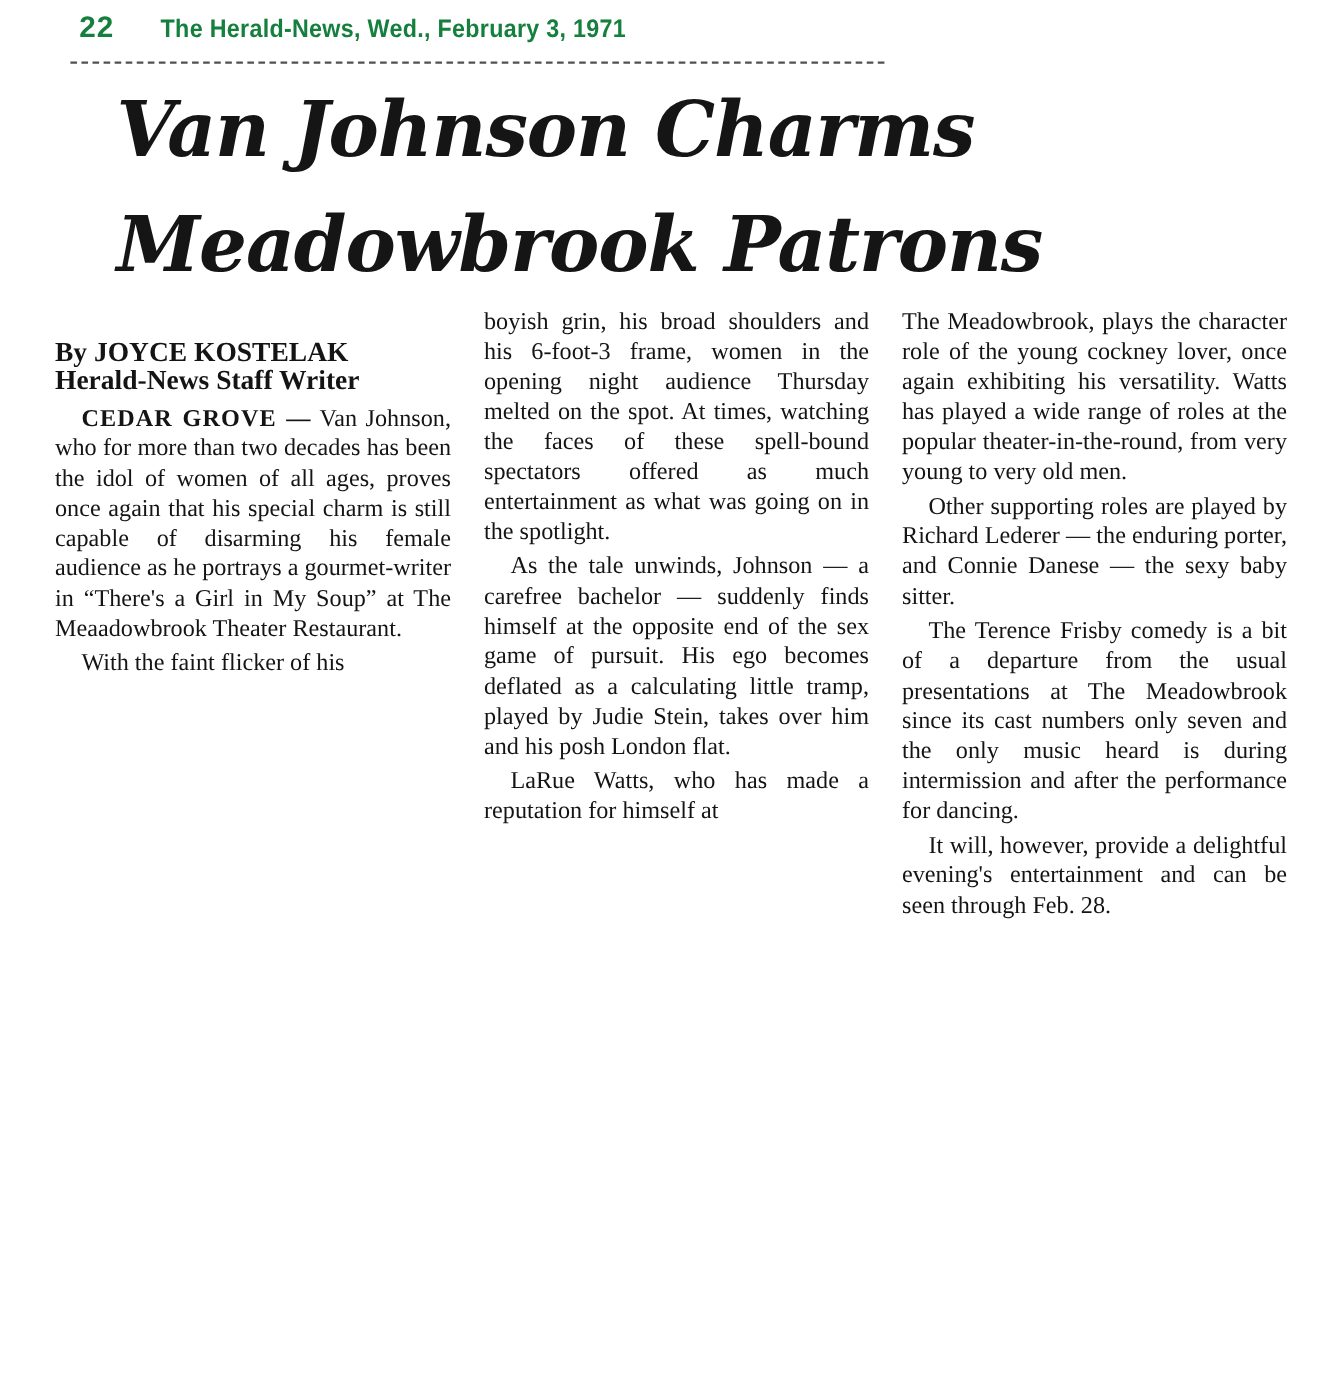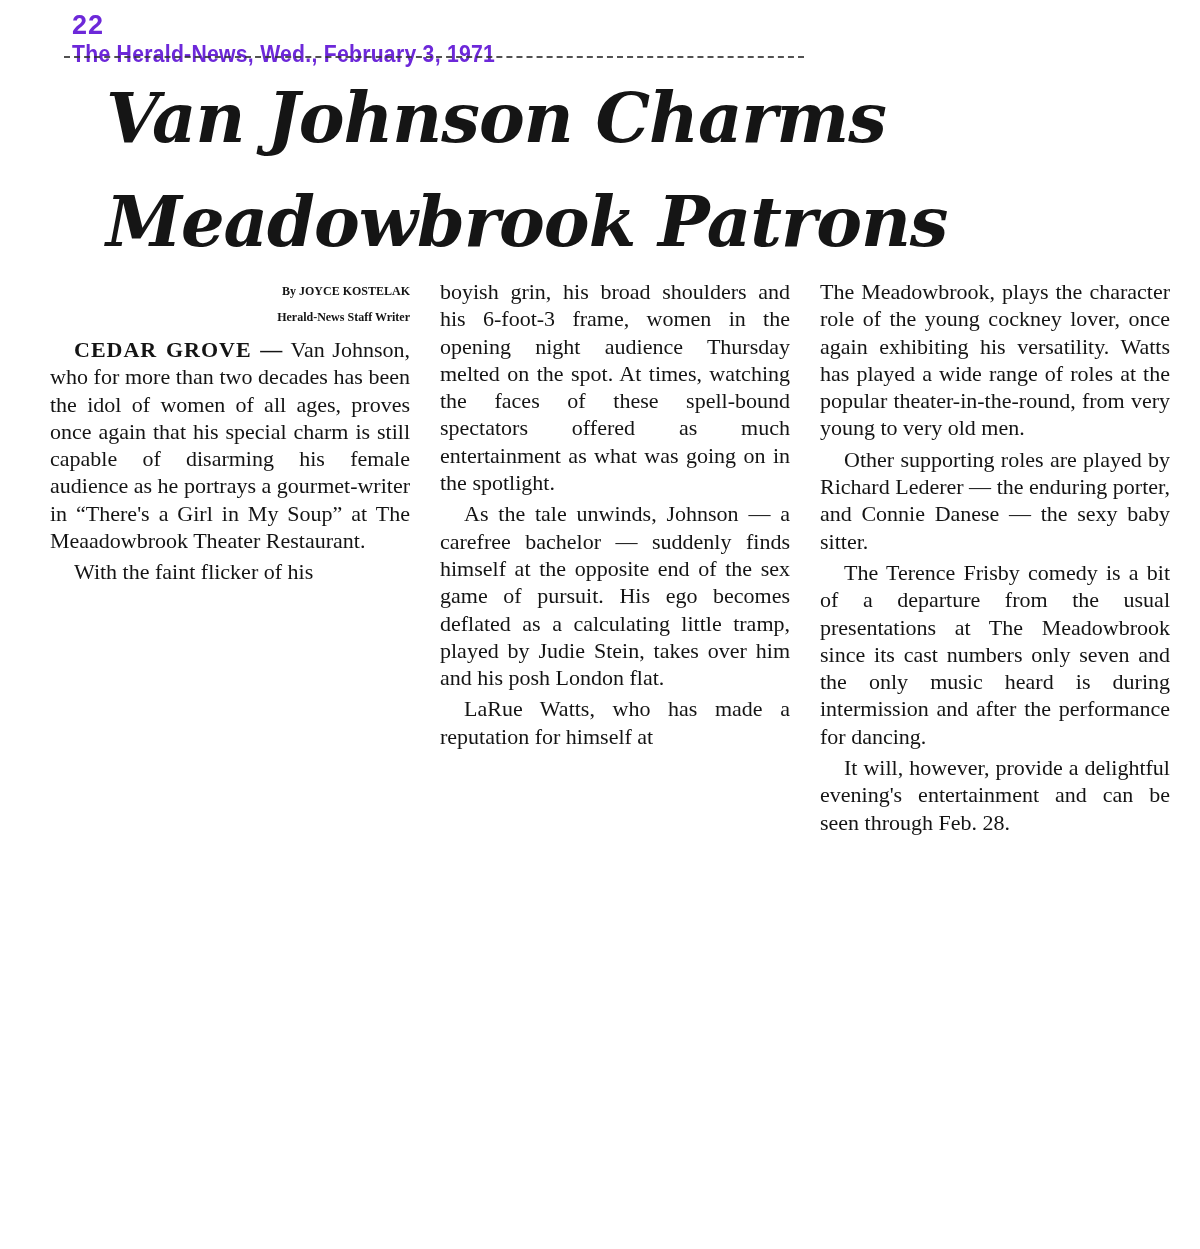--- a/index.html
+++ b/index.html
@@ -17,22 +17,21 @@
     }
     .masthead {
       position: absolute;
       left: 72px;
       top: 10px;
       height: 40px;
       display: flex;
       align-items: baseline;
       font-family: "Liberation Sans", "DejaVu Sans", sans-serif;
       font-weight: bold;
-      color: #6d28d9;
-      flex-direction: column;
+      color: #15803d;
     }
     .page-number {
       font-size: 27px;
       letter-spacing: 1px;
       margin-right: 42px;
     }
     .paper-info {
       font-size: 23px;
       letter-spacing: 0.3px;
       transform: scaleX(0.92);
@@ -78,25 +77,26 @@
       margin: 0 0 4px 0;
       text-indent: 24px;
       hyphens: manual;
       font-family: Liberation Serif, serif;
     }
     .col p.noindent { text-indent: 0; }
     .col-1 { left: 50px; width: 360px; }
     .col-2 { left: 440px; width: 350px; }
     .col-3 { left: 820px; width: 350px; }
     .byline {
-      text-align: right;
+      text-align: left;
       font-weight: bold;
-      font-size: 12px;
+      font-size: 25px;
       line-height: 26px;
       margin-bottom: 6px;
+      margin-top: 30px;
     }
     .byline div { display: block; }
     .dateline {
       font-weight: bold;
       letter-spacing: 1px;
     }
   </style>
 </head>
 <body>
 

